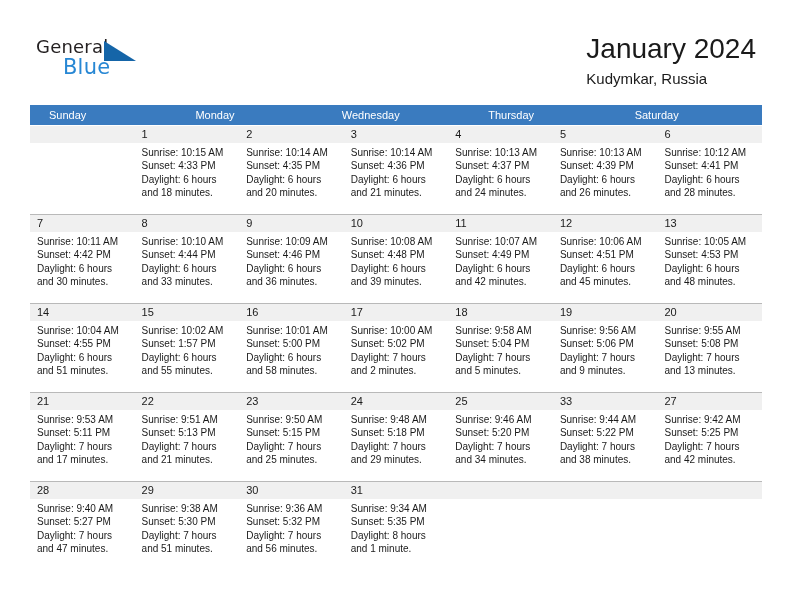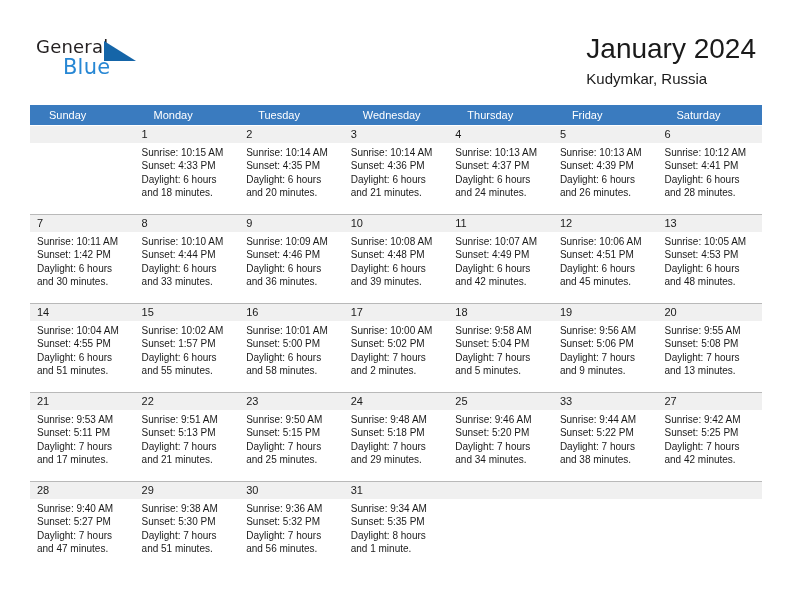--- a/index.html
+++ b/index.html
@@ -162,24 +162,22 @@
       <div class="cal-title">January 2024</div>
       <div class="cal-subtitle">Kudymkar, Russia</div>
     </div>
 
   </div>
 
   <div class="calendar">
     <div class="weekday-row">
       <div class="weekday">Sunday</div>
       <div class="weekday">Monday</div>
-      <div class="weekday">Tuesday</div>
       <div class="weekday">Wednesday</div>
       <div class="weekday">Thursday</div>
-      <div class="weekday">Friday</div>
       <div class="weekday">Saturday</div>
     </div>
 
     <div id="weeks-container">
         <div class="week">
           <div class="daycell empty">
             <div class="daynum"></div>
           </div>
           <div class="daycell">
             <div class="daynum">1</div>
@@ -234,21 +232,21 @@
               <div>Daylight: 6 hours</div>
               <div>and 28 minutes.</div>
             </div>
           </div>
         </div>
         <div class="week sep">
           <div class="daycell">
             <div class="daynum">7</div>
             <div class="daybody">
               <div>Sunrise: 10:11 AM</div>
-              <div>Sunset: 1:42 PM</div>
+              <div>Sunset: 4:42 PM</div>
               <div>Daylight: 6 hours</div>
               <div>and 30 minutes.</div>
             </div>
           </div>
           <div class="daycell">
             <div class="daynum">8</div>
             <div class="daybody">
               <div>Sunrise: 10:10 AM</div>
               <div>Sunset: 4:44 PM</div>
               <div>Daylight: 6 hours</div>

